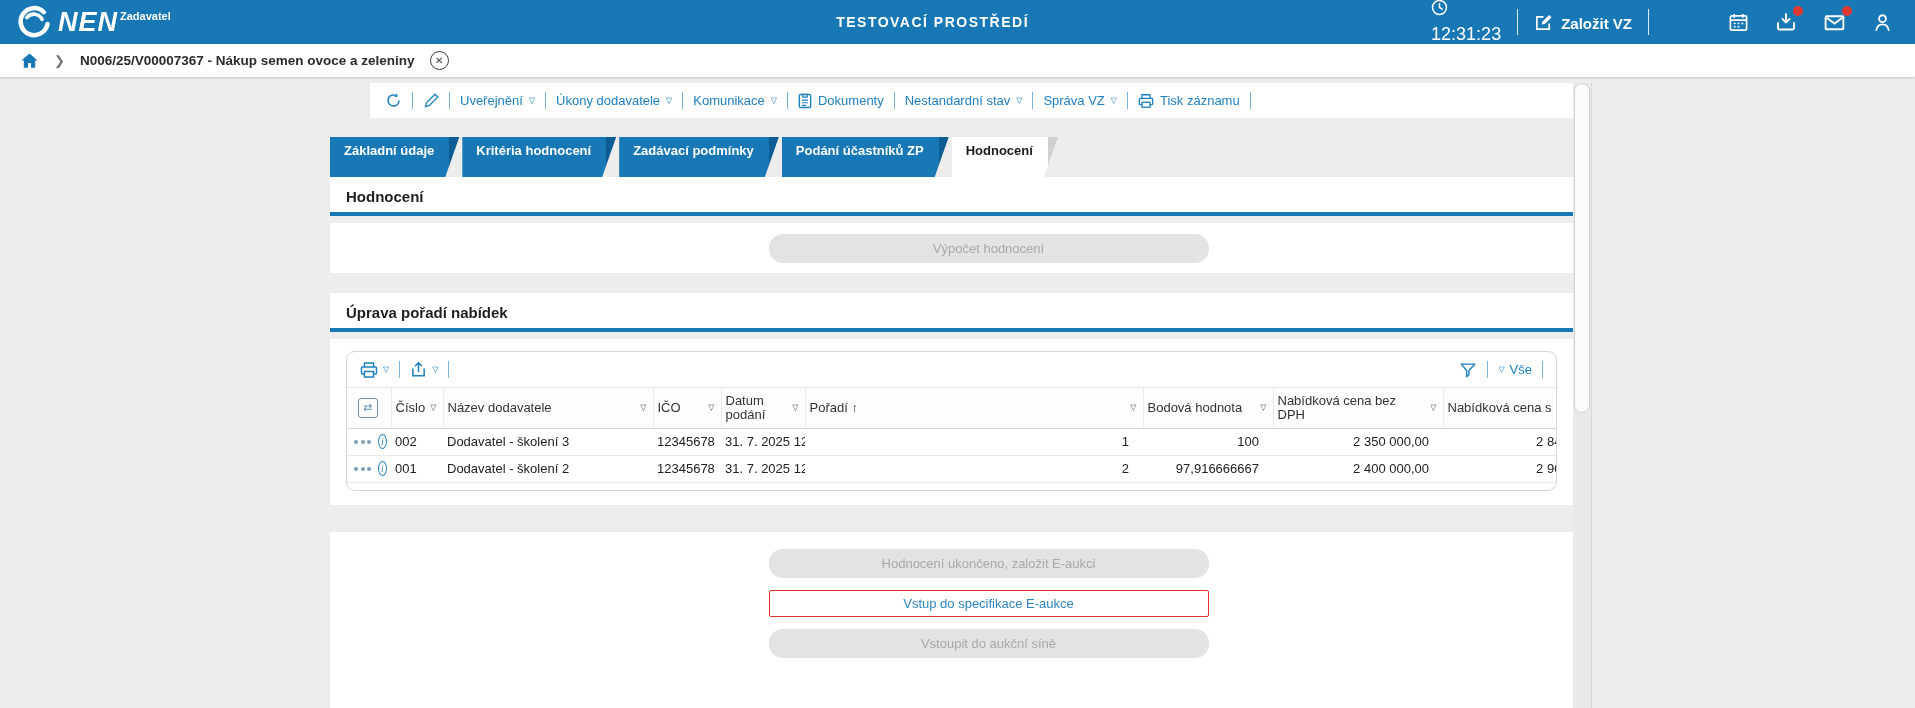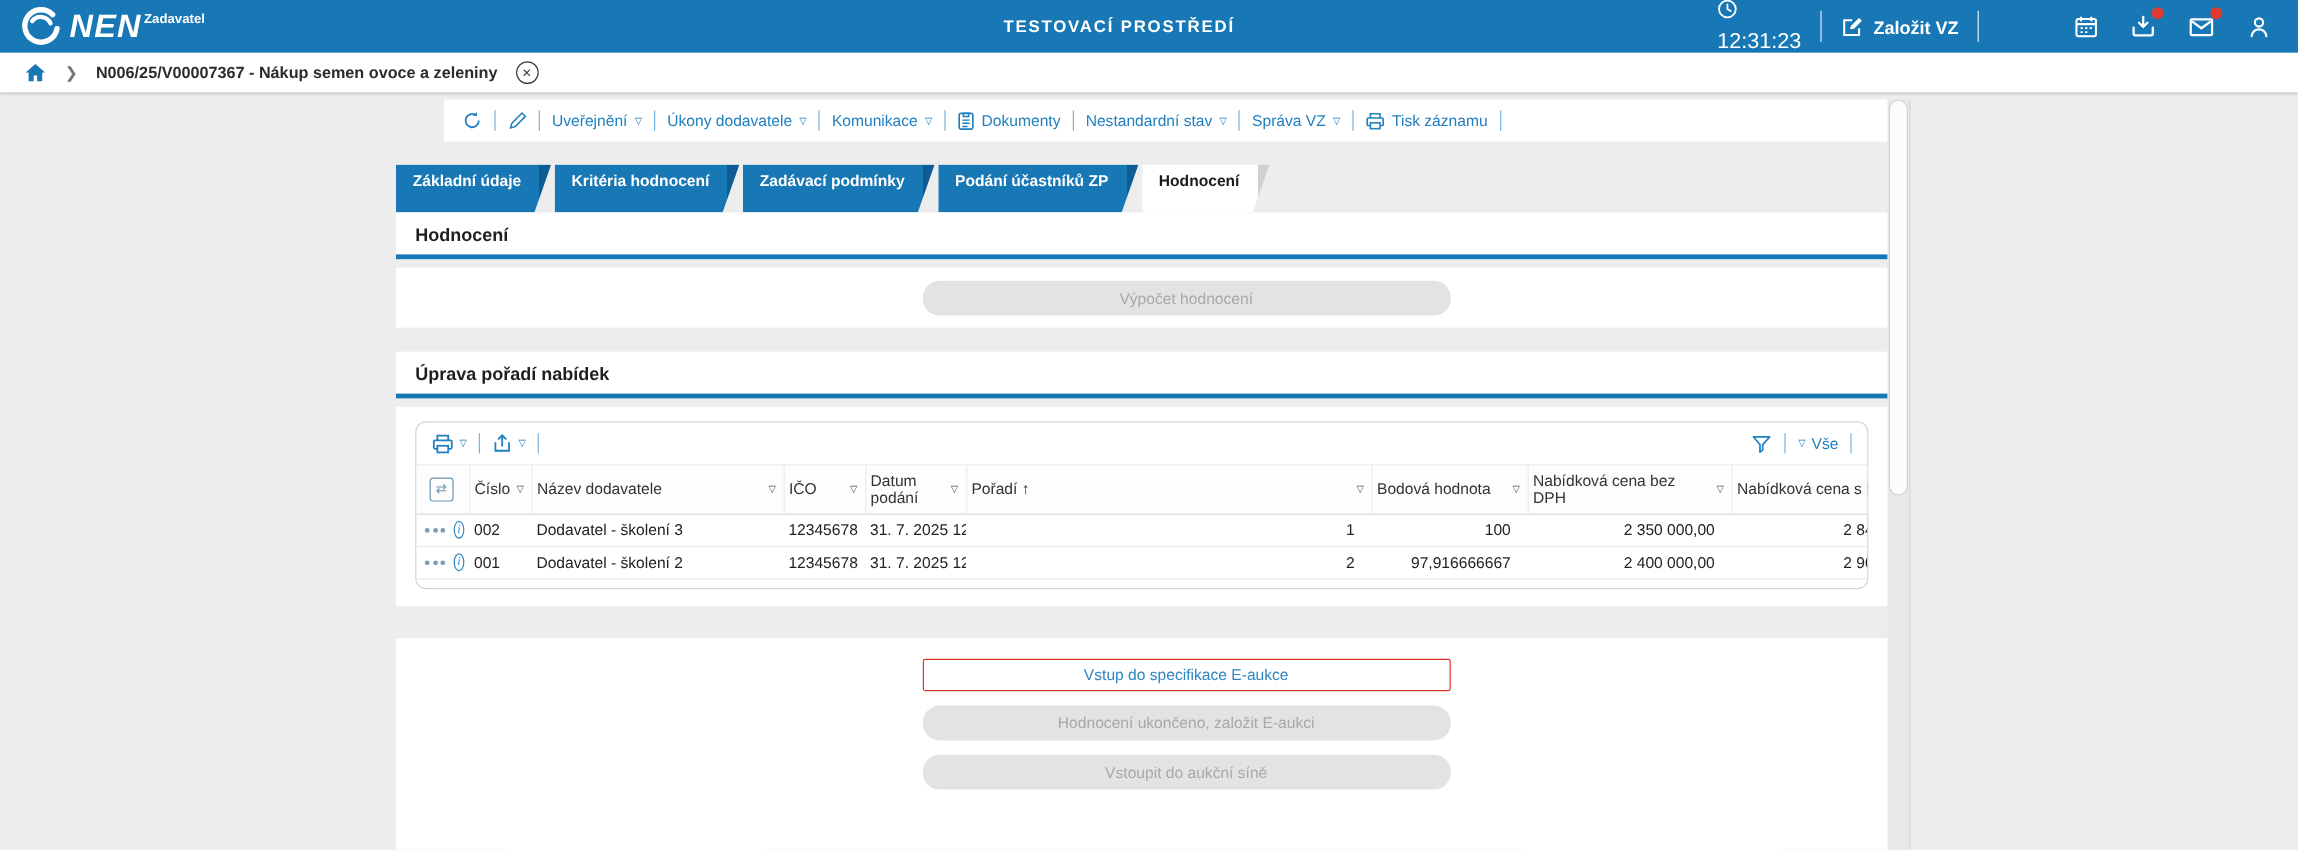--- a/index.html
+++ b/index.html
@@ -384,24 +384,24 @@
       </table>
       <div class="card-bottom"></div>
     </div>
   </div>
 
   <div class="sec-gap"></div>
 
   <div class="head-gap"></div>
   <div class="sec-body3">
     <div class="center-shift">
+          <div class="btn disabled">Hodnocení ukončeno, založit E-aukci</div>
+        </div>
+    <div class="center-shift">
           <div class="btn outline-red">Vstup do specifikace E-aukce</div>
-        </div>
-    <div class="center-shift">
-          <div class="btn disabled">Hodnocení ukončeno, založit E-aukci</div>
         </div>
     <div class="center-shift">
           <div class="btn disabled">Vstoupit do aukční síně</div>
         </div>
   </div>
 
 </div>
 <div class="scroll-track">
   <div class="scroll-thumb"></div>
 </div>

